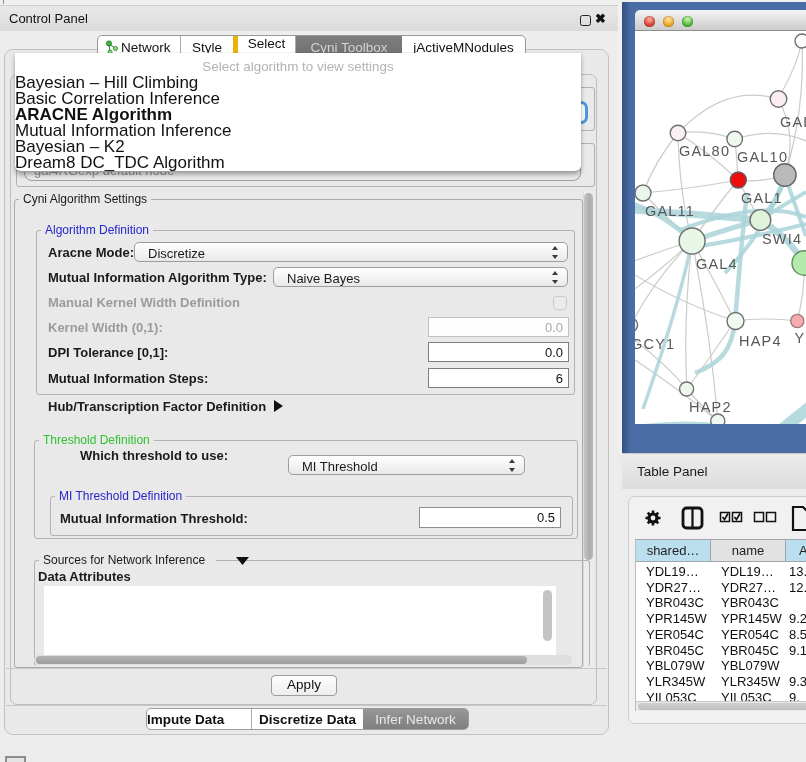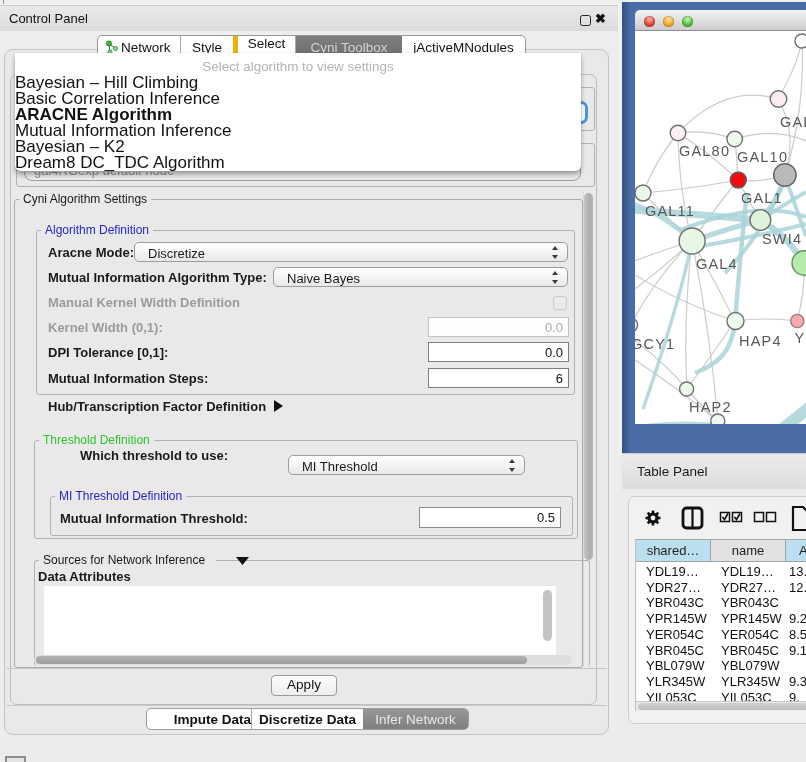--- a/index.html
+++ b/index.html
@@ -114,21 +114,21 @@
   <div class="abs" style="left:44px;top:586px;width:512px;height:69px;background:#fff"></div>
   <div class="abs" style="left:543px;top:590px;width:9px;height:51px;border-radius:5px;background:#c4c4c4"></div>
   <div class="abs" style="left:34px;top:655px;width:538px;height:10px;background:#dedede;border-radius:5px"></div>
   <div class="abs" style="left:36px;top:656px;width:491px;height:8px;background:linear-gradient(#b3b3b3,#9e9e9e);border-radius:4px"></div>
 
   <div class="abs" style="left:6px;top:668px;width:601px;height:1px;background:#c8c8c8"></div>
   <div class="abs" style="left:271px;top:675px;width:66px;height:21px;background:linear-gradient(#fefefe,#ededed);border:1px solid #9b9b9b;border-radius:4px;box-sizing:border-box;text-align:center;font-size:13.5px;color:#111;padding-top:1px">Apply</div>
   <div class="abs" style="left:6px;top:705px;width:601px;height:1px;background:#c8c8c8"></div>
 
   <div class="abs" style="left:146px;top:708px;width:323px;height:22px;background:#fff;border:1px solid #9d9d9d;border-radius:5px;box-sizing:border-box;overflow:hidden;display:flex">
-    <div style="width:104px;border-right:1px solid #a9a9a9;text-align:right;font-size:13.5px;font-weight:bold;color:#111;padding-top:3px">Impute Data</div>
+    <div style="width:104px;border-right:1px solid #a9a9a9;text-align:left;font-size:13.5px;font-weight:bold;color:#111;padding-top:3px">Impute Data</div>
     <div style="width:111px;text-align:center;font-size:13.5px;font-weight:bold;color:#111;padding-top:3px">Discretize Data</div>
     <div style="flex:1;background:linear-gradient(#979797,#7f7f7f);text-align:center;font-size:13.5px;color:#e8e8e8;padding-top:3px">Infer Network</div>
   </div>
 
   <div class="abs" style="left:15px;top:53px;width:566px;height:118px;background:#fff;border-bottom:1px solid #9e9e9e;border-radius:0 0 6px 6px;box-shadow:0 3px 5px rgba(0,0,0,.32),0 0 1px rgba(0,0,0,.2);font-size:13.4px;color:#111">
     <div style="position:absolute;left:0;top:6px;width:100%;text-align:center;color:#b3b3b3">Select algorithm to view settings</div>
     <div style="position:absolute;left:0px;top:21.5px;line-height:16px;white-space:nowrap;font-size:17px">Bayesian – Hill Climbing<br>Basic Correlation Inference<br><b>ARACNE Algorithm</b><br>Mutual Information Inference<br>Bayesian – K2<br>Dream8 DC_TDC Algorithm</div>
   </div>
 
   <div class="abs" style="left:618px;top:373px;width:3.5px;height:5px;background:#6d6d6d;border-radius:1px"></div>

